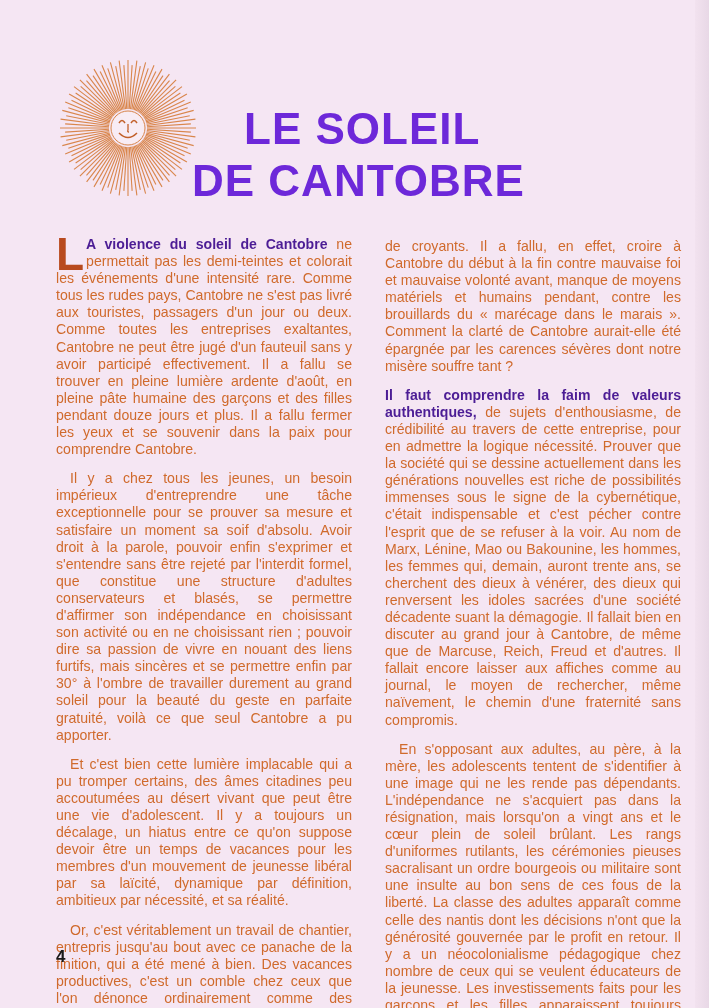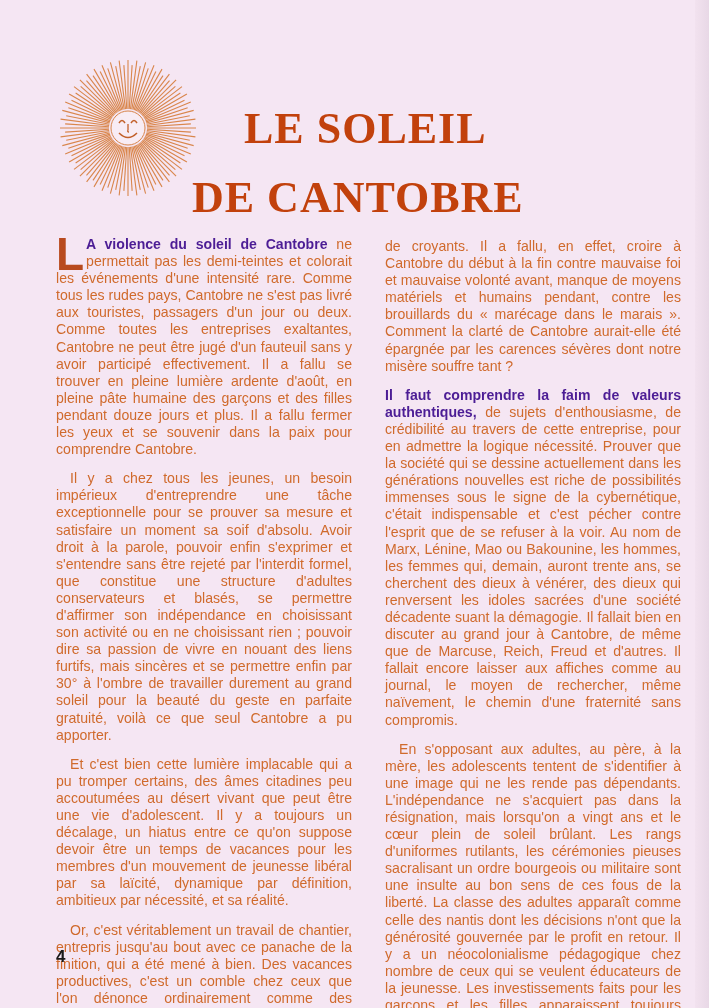--- a/index.html
+++ b/index.html
@@ -11,26 +11,26 @@
   }
   .page-edge {
     position:absolute; right:0; top:0; width:14px; height:1008px;
     background:linear-gradient(to right, #f2e2ef, #e8d8e6);
   }
   .sun {
     position:absolute; left:58px; top:56px; width:140px; height:140px;
   }
   .title {
     position:absolute; left:192px; top:103px;
-    font-family:Liberation Serif, serif;
-    font-weight:bold; color:#c2410c;
+    font-family:Liberation Sans, sans-serif;
+    font-weight:bold; color:#6d28d9;
     font-size:44px; line-height:52px; letter-spacing:1px;
   }
   .title .l1 { display:block; padding-left:52px; }
-  .title .l2 { display:block;margin-top:17px; }
+  .title .l2 { display:block; }
   .col {
     position:absolute; top:236px; width:296px;
     color:#d06a2c;
     font-size:14.1px; line-height:17.1px;
     text-align:justify;
     font-family:"Liberation Sans", sans-serif;
   }
   .col.left { left:56px; }
   .col.right { left:385px; top:238px; }
   .col p { margin:0 0 12px 0; text-indent:14px; hyphens:manual; }

